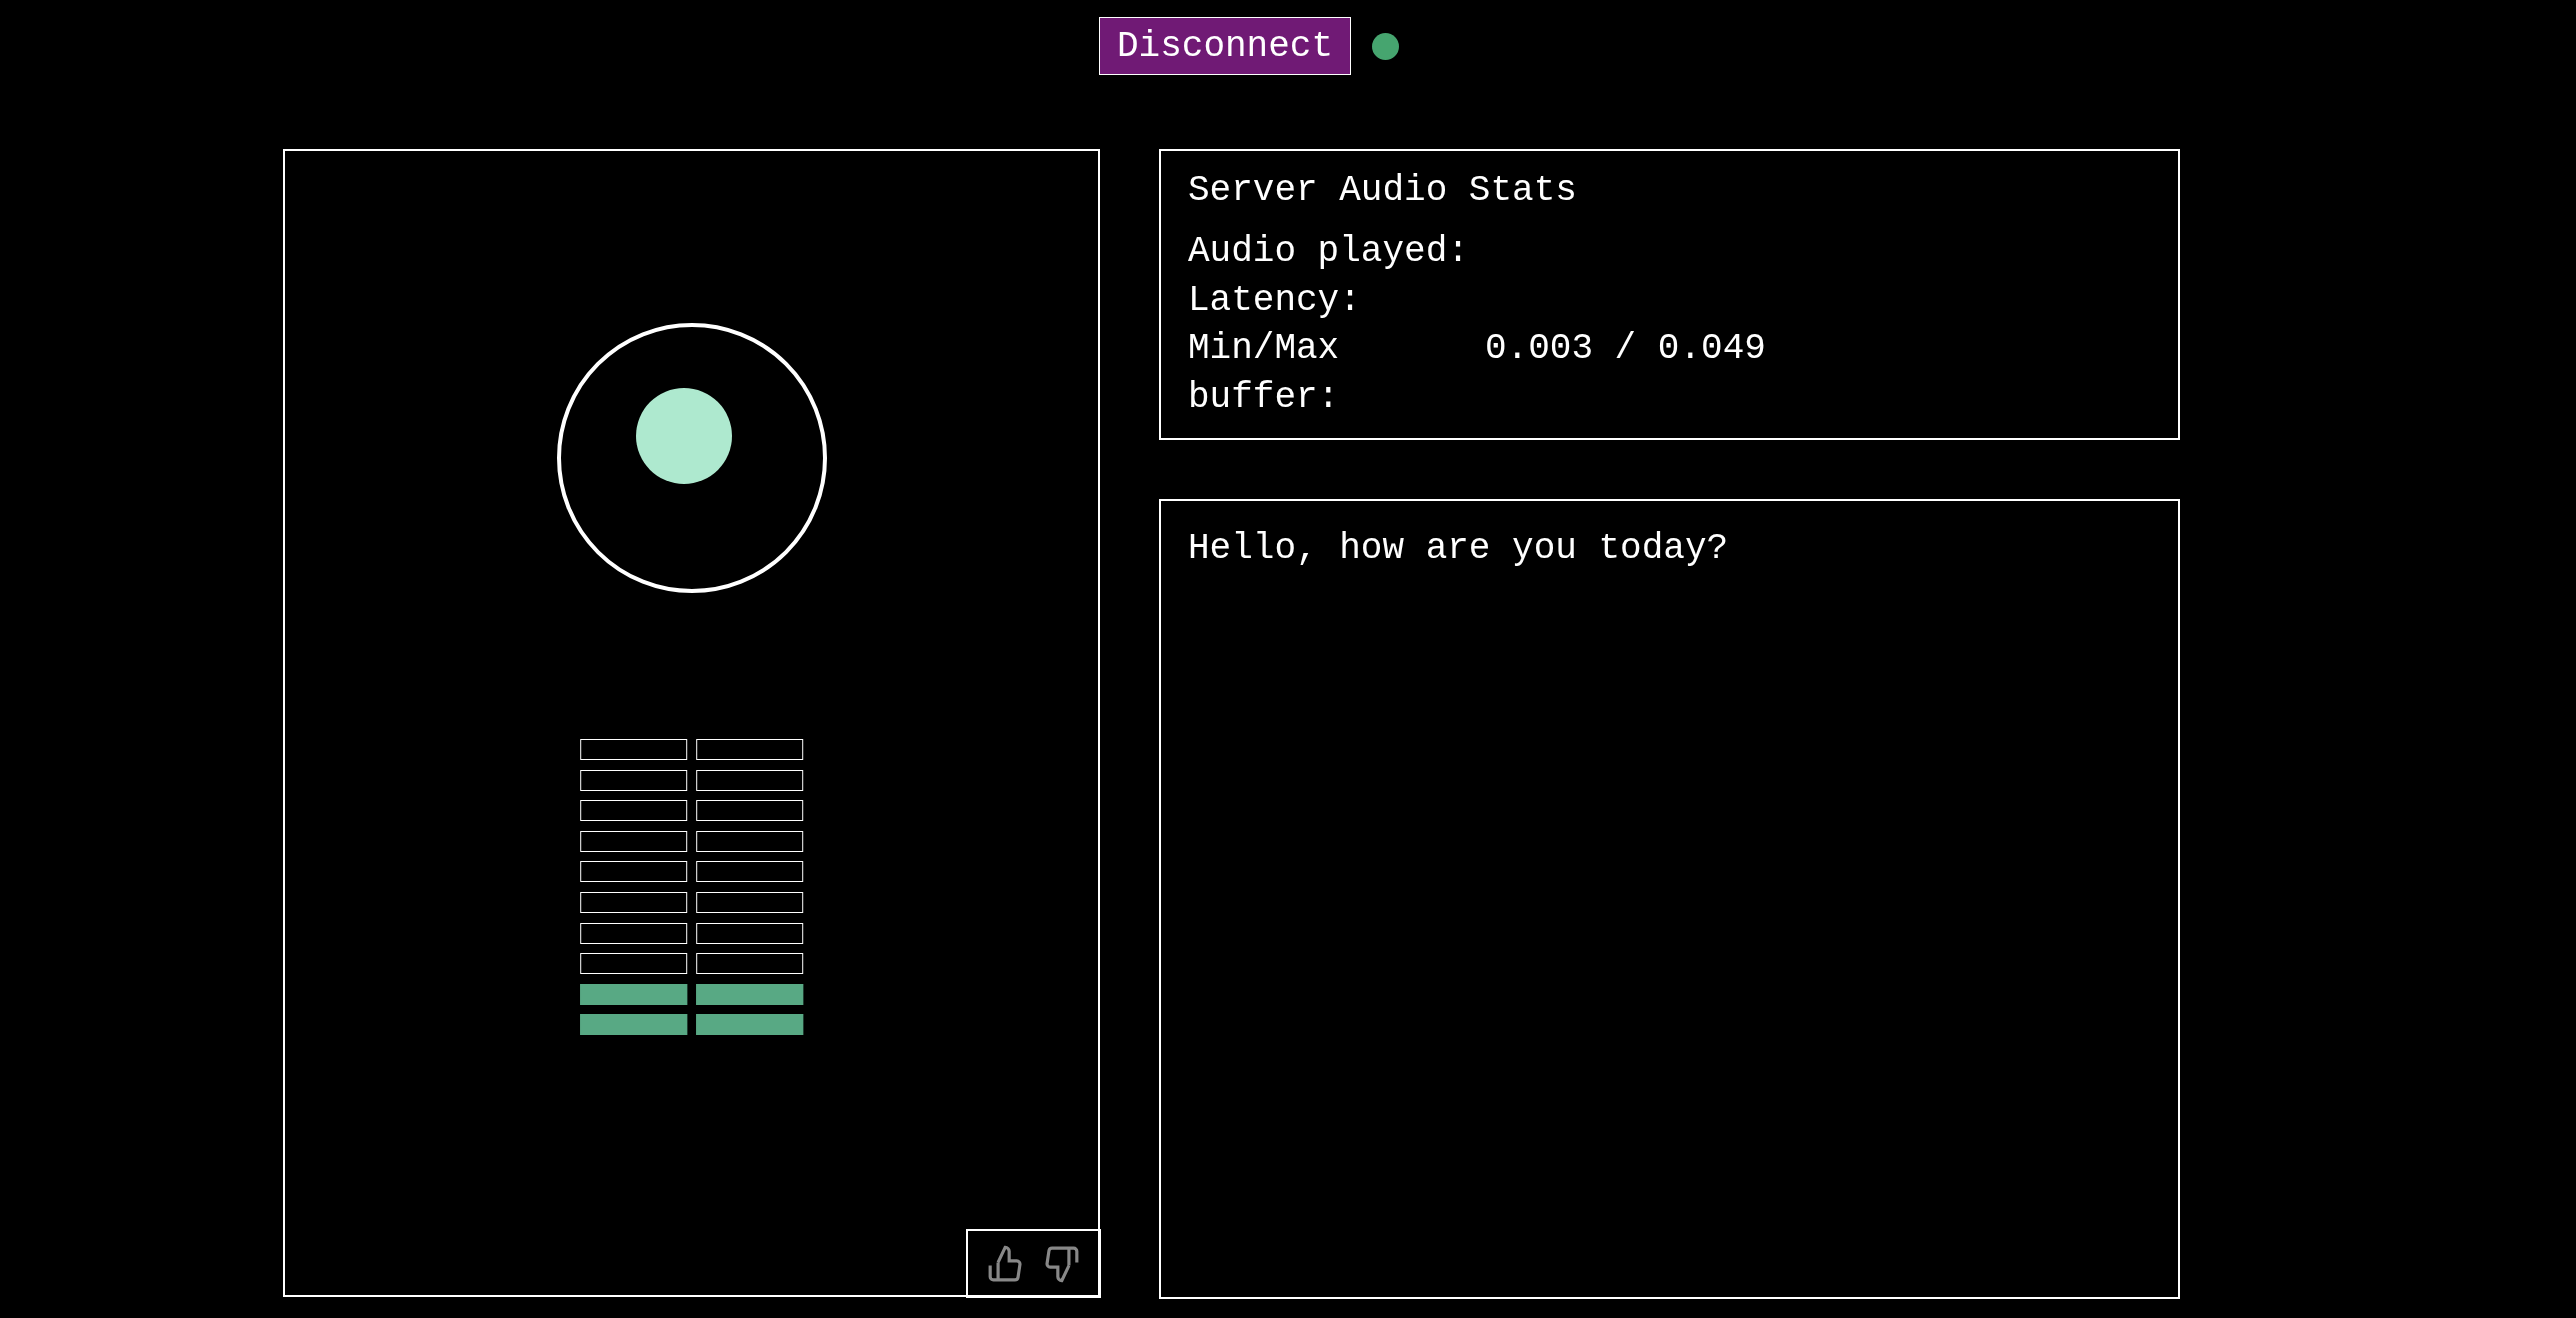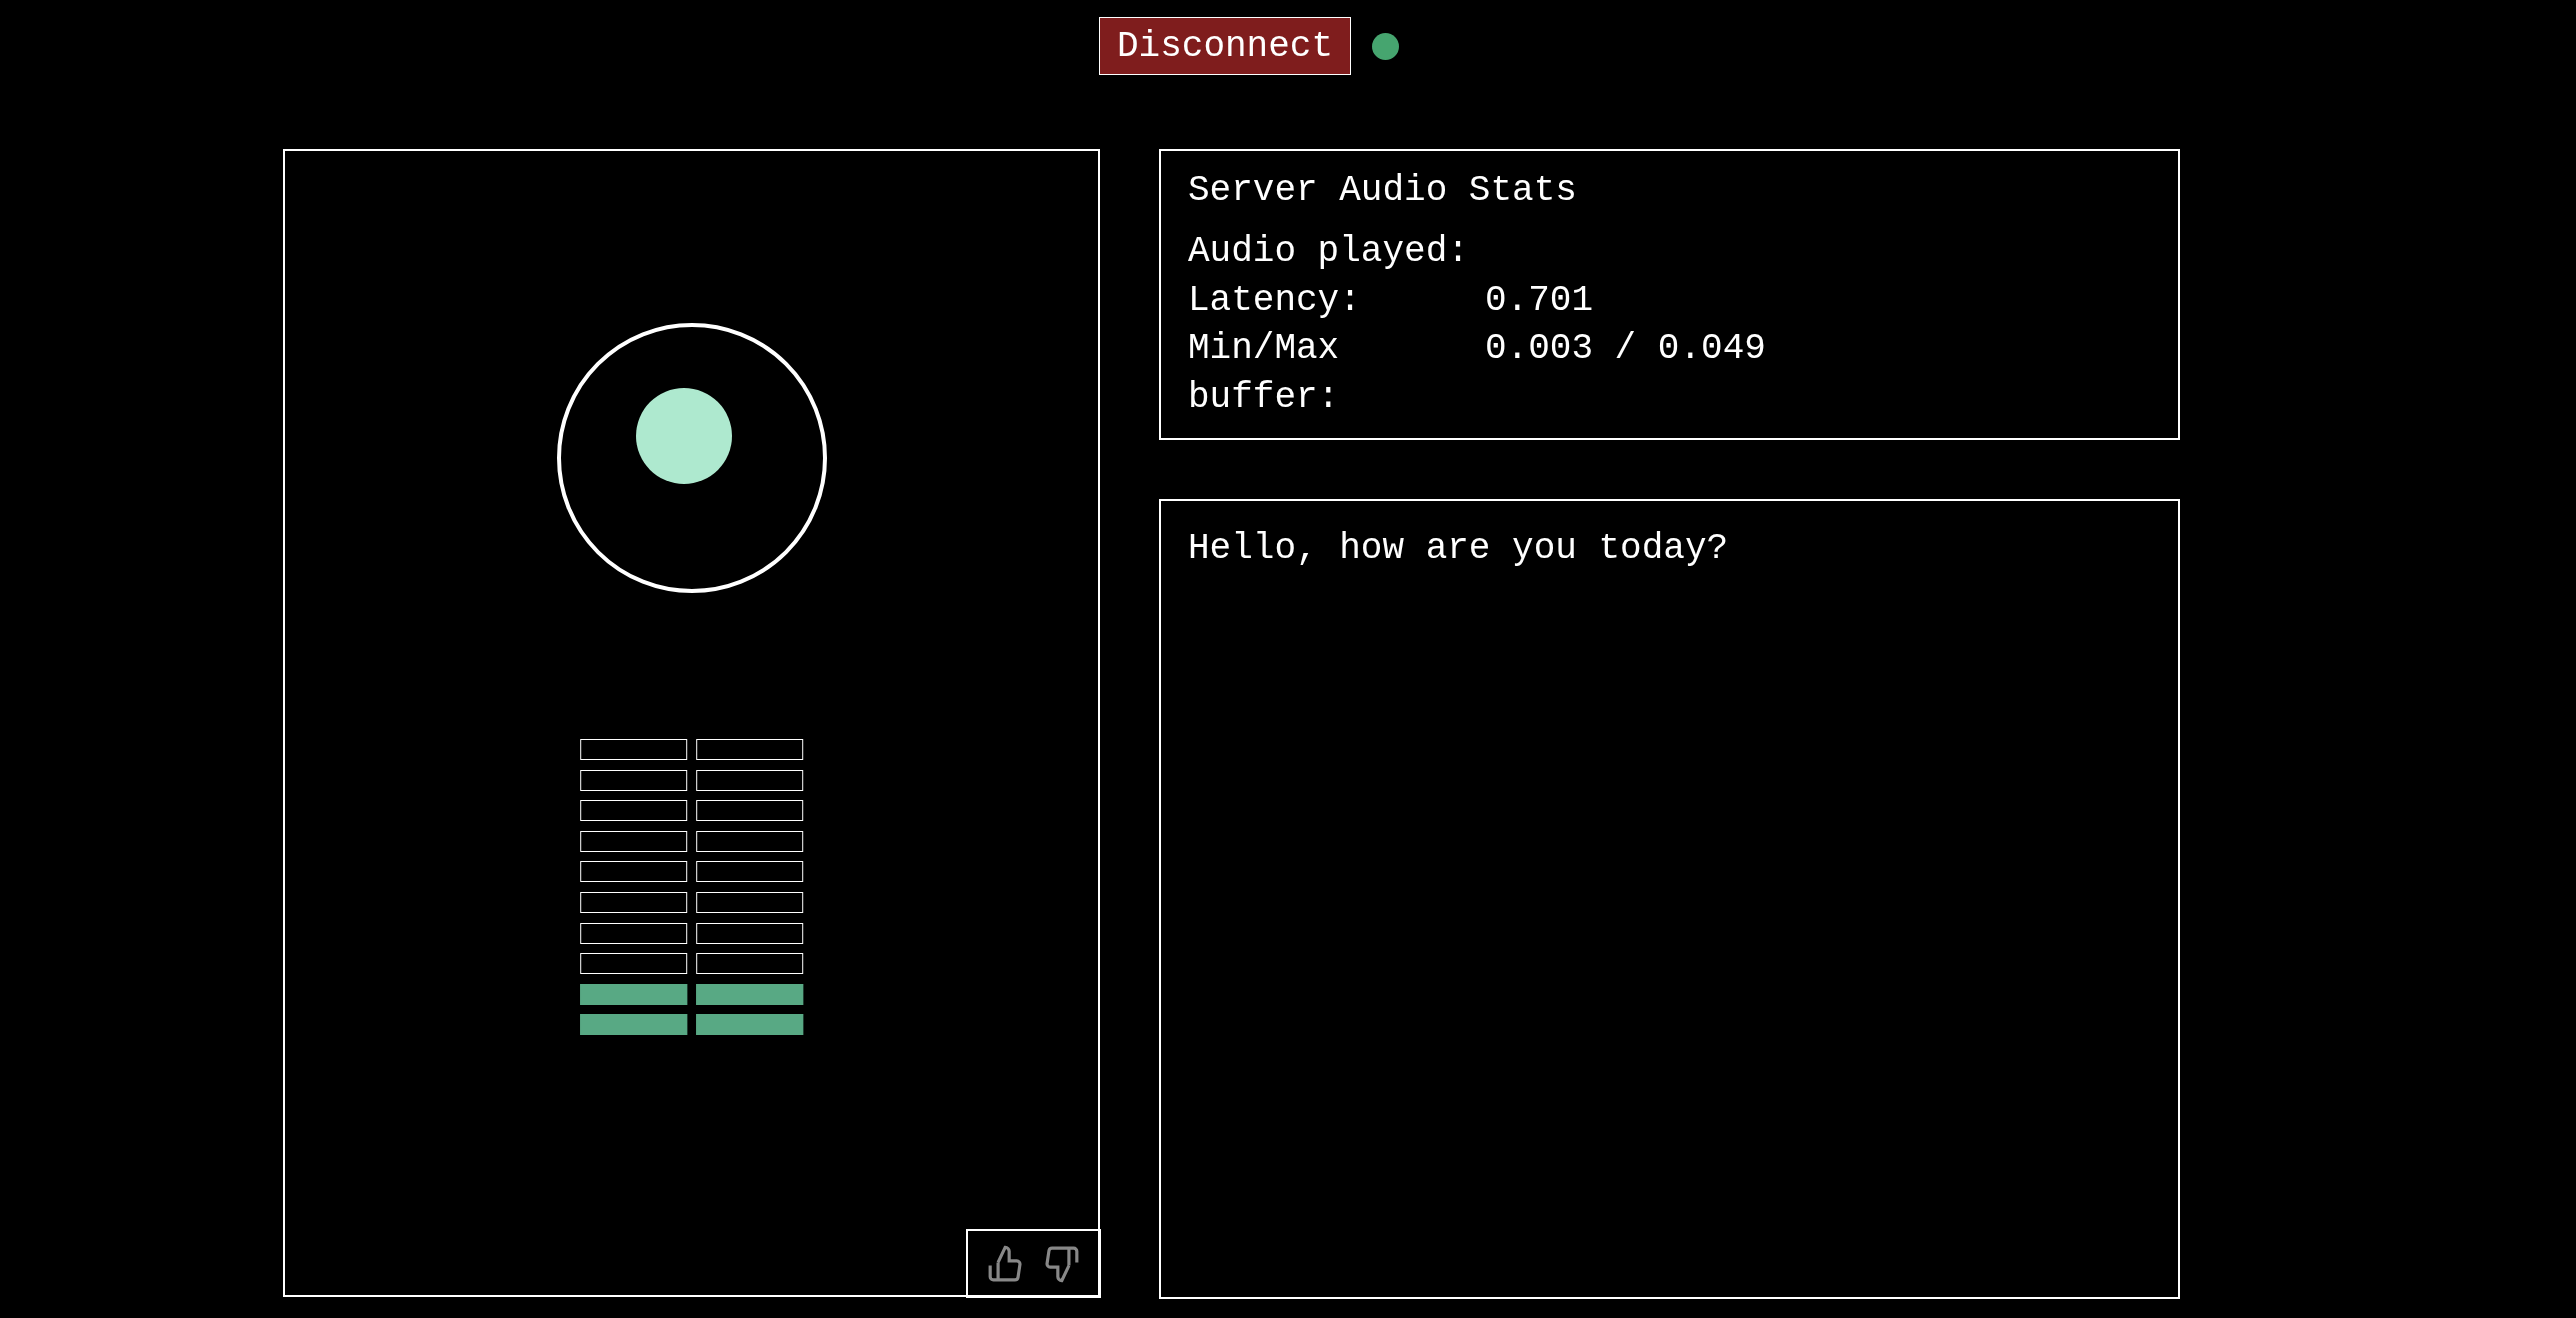--- a/index.html
+++ b/index.html
@@ -20,21 +20,21 @@
     
     .header-bar {
       position: absolute;
       top: 17px;
       left: 1099px;
       display: flex;
       align-items: center;
       gap: 21px;
     }
     .disconnect-btn {
-      background: #7f1d1d;
+      background: #701a75;
       color: #fff;
       border: 1.9px solid #fff;
       font-family: inherit;
       font-size: 36px;
       padding: 7.7px 17px;
       cursor: pointer;
     }
     .status-dot {
       width: 27px;
       height: 27px;
@@ -222,21 +222,20 @@
 
   <div class="right-column">
     <div class="stats-panel">
       <div class="stats-title">Server Audio Stats</div>
       <div id="stats-rows">
           <div class="stats-row">
             <div class="stats-label">Audio played:</div>
           </div>
           <div class="stats-row">
             <div class="stats-label">Latency:</div>
-            <div class="stats-value">0.701</div>
           </div>
           <div class="stats-row">
             <div class="stats-label">Min/Max buffer:</div>
             <div class="stats-value">0.003 / 0.049</div>
           </div>
         </div>
     </div>
 
     <div class="transcript-panel">
       <div>Hello, how are you today?</div>

